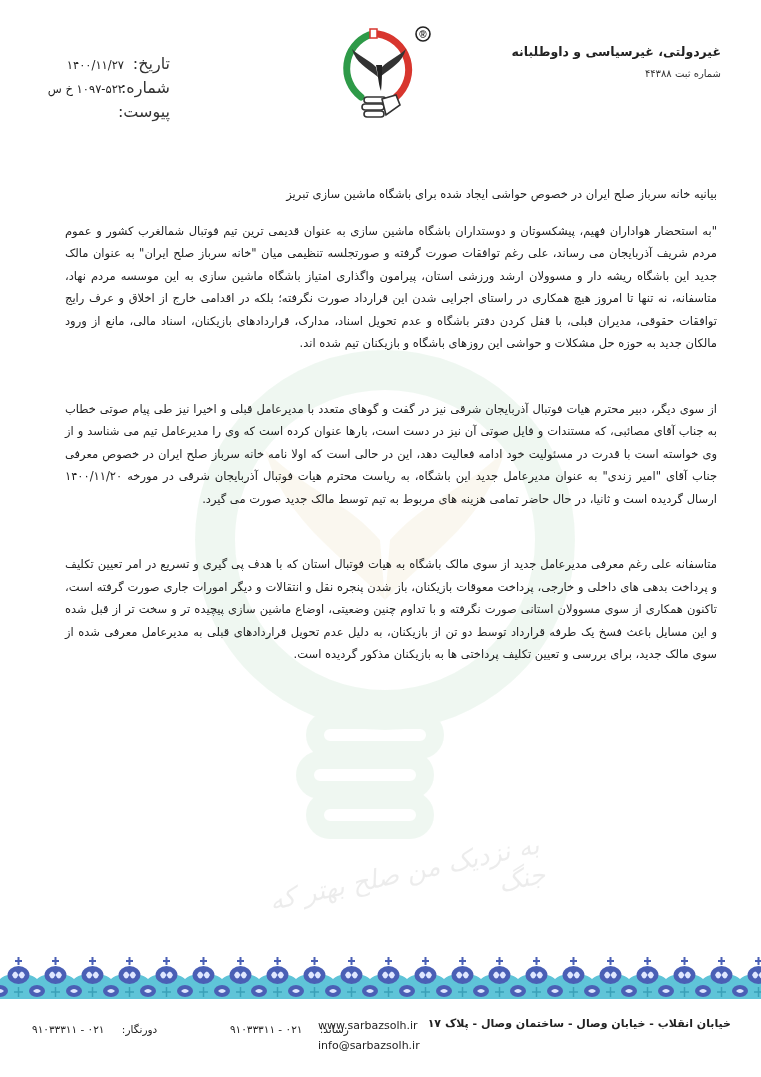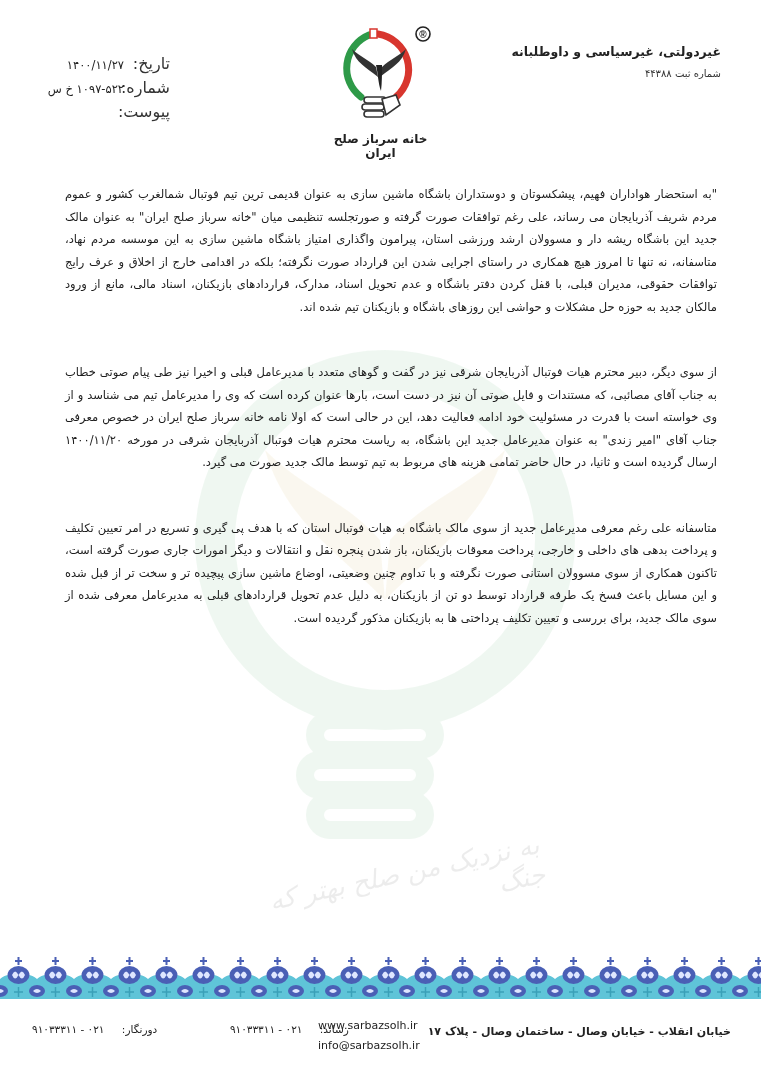--- a/index.html
+++ b/index.html
@@ -52,21 +52,21 @@
 
   
   .ornament {
     position: absolute; left: 0; top: 953px; width: 761px; height: 46px;
   }
 
   .footer {
     position: absolute; top: 1013px; left: 0; width: 761px; height: 50px; direction: rtl;
   }
   .footer .address {
-    position: absolute; right: 30px; top: 12px; font-size: 11px; font-weight: bold; color: #222;
+    position: absolute; right: 30px; top: 4px; font-size: 11px; font-weight: bold; color: #222;
   }
   .footer .web {
     position: absolute; left: 318px; top: 3px; direction: ltr; font-size: 11px; color: #222; line-height: 20px;
   }
   .footer .phones {
     position: absolute; left: 18px; top: 10px; font-size: 10.5px; color: #222; direction: rtl; white-space: nowrap;
   }
   .footer .phones span { margin-left: 14px; }
   .footer .phones .gap { display: inline-block; width: 38px; }
 </style>
@@ -93,21 +93,20 @@
     <g stroke="#333" stroke-width="1.6" fill="#fff">
       <rect x="38" y="72" width="22" height="6" rx="3"></rect>
       <rect x="36" y="79" width="22" height="6" rx="3"></rect>
       <rect x="38" y="86" width="20" height="6" rx="3"></rect>
       <path d="M56 74 L70 70 L74 80 L60 90 Z"></path>
     </g>
 
     <circle cx="97" cy="9" r="7" fill="#fff" stroke="#222" stroke-width="1.6"></circle>
     <text x="97" y="13" font-size="10" font-weight="bold" text-anchor="middle" fill="#222" font-family="Liberation Sans, sans-serif">®</text>
   </svg>
-  <div class="logo-caption">خانه سرباز صلح ایران</div>
 </div>
 
 <div class="hdr-left">
   <div class="meta-row">
     <span class="meta-label">تاریخ:</span>
     <span class="meta-value">۱۴۰۰/۱۱/۲۷</span>
   </div>
   <div class="meta-row">
     <span class="meta-label">شماره:</span>
     <span class="meta-value">۱۰۹۷-۵۲۲ خ س</span>
@@ -124,20 +123,21 @@
   <path d="M190 300 C240 250 290 220 310 150 C270 190 230 200 195 240 Z" fill="#c9a030"></path>
   <g fill="none" stroke="#2e9a48" stroke-width="18">
     <rect x="120" y="420" width="120" height="30" rx="15"></rect>
     <rect x="110" y="460" width="120" height="30" rx="15"></rect>
     <rect x="120" y="500" width="110" height="30" rx="15"></rect>
   </g>
 </svg>
 <div class="watermark-motto">به نزدیک من صلح بهتر که جنگ</div>
 
 <div class="doc-body">
+  <p class="doc-title">بیانیه خانه سرباز صلح ایران در خصوص حواشی ایجاد شده برای باشگاه ماشین سازی تبریز</p>
   <p class="para">"به استحضار هواداران فهیم، پیشکسوتان و دوستداران باشگاه ماشین سازی به عنوان قدیمی ترین تیم فوتبال شمالغرب کشور و عموم مردم شریف آذربایجان می رساند، علی رغم توافقات صورت گرفته و صورتجلسه تنظیمی میان "خانه سرباز صلح ایران" به عنوان مالک جدید این باشگاه ریشه دار و مسوولان ارشد ورزشی استان، پیرامون واگذاری امتیاز باشگاه ماشین سازی به این موسسه مردم نهاد، متاسفانه، نه تنها تا امروز هیچ همکاری در راستای اجرایی شدن این قرارداد صورت نگرفته؛ بلکه در اقدامی خارج از اخلاق و عرف رایج توافقات حقوقی، مدیران قبلی، با قفل کردن دفتر باشگاه و عدم تحویل اسناد، مدارک، قراردادهای بازیکنان، اسناد مالی، مانع از ورود مالکان جدید به حوزه حل مشکلات و حواشی این روزهای باشگاه و بازیکنان تیم شده اند.</p>
   <p class="para">از سوی دیگر، دبیر محترم هیات فوتبال آذربایجان شرقی نیز در گفت و گوهای متعدد با مدیرعامل قبلی و اخیرا نیز طی پیام صوتی خطاب به جناب آقای مصائبی، که مستندات و فایل صوتی آن نیز در دست است، بارها عنوان کرده است که وی را مدیرعامل تیم می شناسد و از وی خواسته است با قدرت در مسئولیت خود ادامه فعالیت دهد، این در حالی است که اولا نامه خانه سرباز صلح ایران در خصوص معرفی جناب آقای "امیر زندی" به عنوان مدیرعامل جدید این باشگاه، به ریاست محترم هیات فوتبال آذربایجان شرقی در مورخه ۱۴۰۰/۱۱/۲۰ ارسال گردیده است و ثانیا، در حال حاضر تمامی هزینه های مربوط به تیم توسط مالک جدید صورت می گیرد.</p>
   <p class="para">متاسفانه علی رغم معرفی مدیرعامل جدید از سوی مالک باشگاه به هیات فوتبال استان که با هدف پی گیری و تسریع در امر تعیین تکلیف و پرداخت بدهی های داخلی و خارجی، پرداخت معوقات بازیکنان، باز شدن پنجره نقل و انتقالات و دیگر امورات جاری صورت گرفته است، تاکنون همکاری از سوی مسوولان استانی صورت نگرفته و با تداوم چنین وضعیتی، اوضاع ماشین سازی پیچیده تر و سخت تر از قبل شده و این مسایل باعث فسخ یک طرفه قرارداد توسط دو تن از بازیکنان، به دلیل عدم تحویل قراردادهای قبلی به مدیرعامل معرفی شده از سوی مالک جدید، برای بررسی و تعیین تکلیف پرداختی ها به بازیکنان مذکور گردیده است.</p>
 </div>
 
 <svg class="ornament" viewBox="0 0 761 46" preserveAspectRatio="none">
   <defs>
     <pattern id="orn" x="0" y="0" width="37" height="46" patternUnits="userSpaceOnUse">
       <rect x="0" y="26" width="37" height="20" fill="#7fd0e0"></rect>
       <path d="M0 26 Q9 18 18.5 26 Q28 18 37 26 L37 46 L0 46 Z" fill="#5fc4d8"></path>

